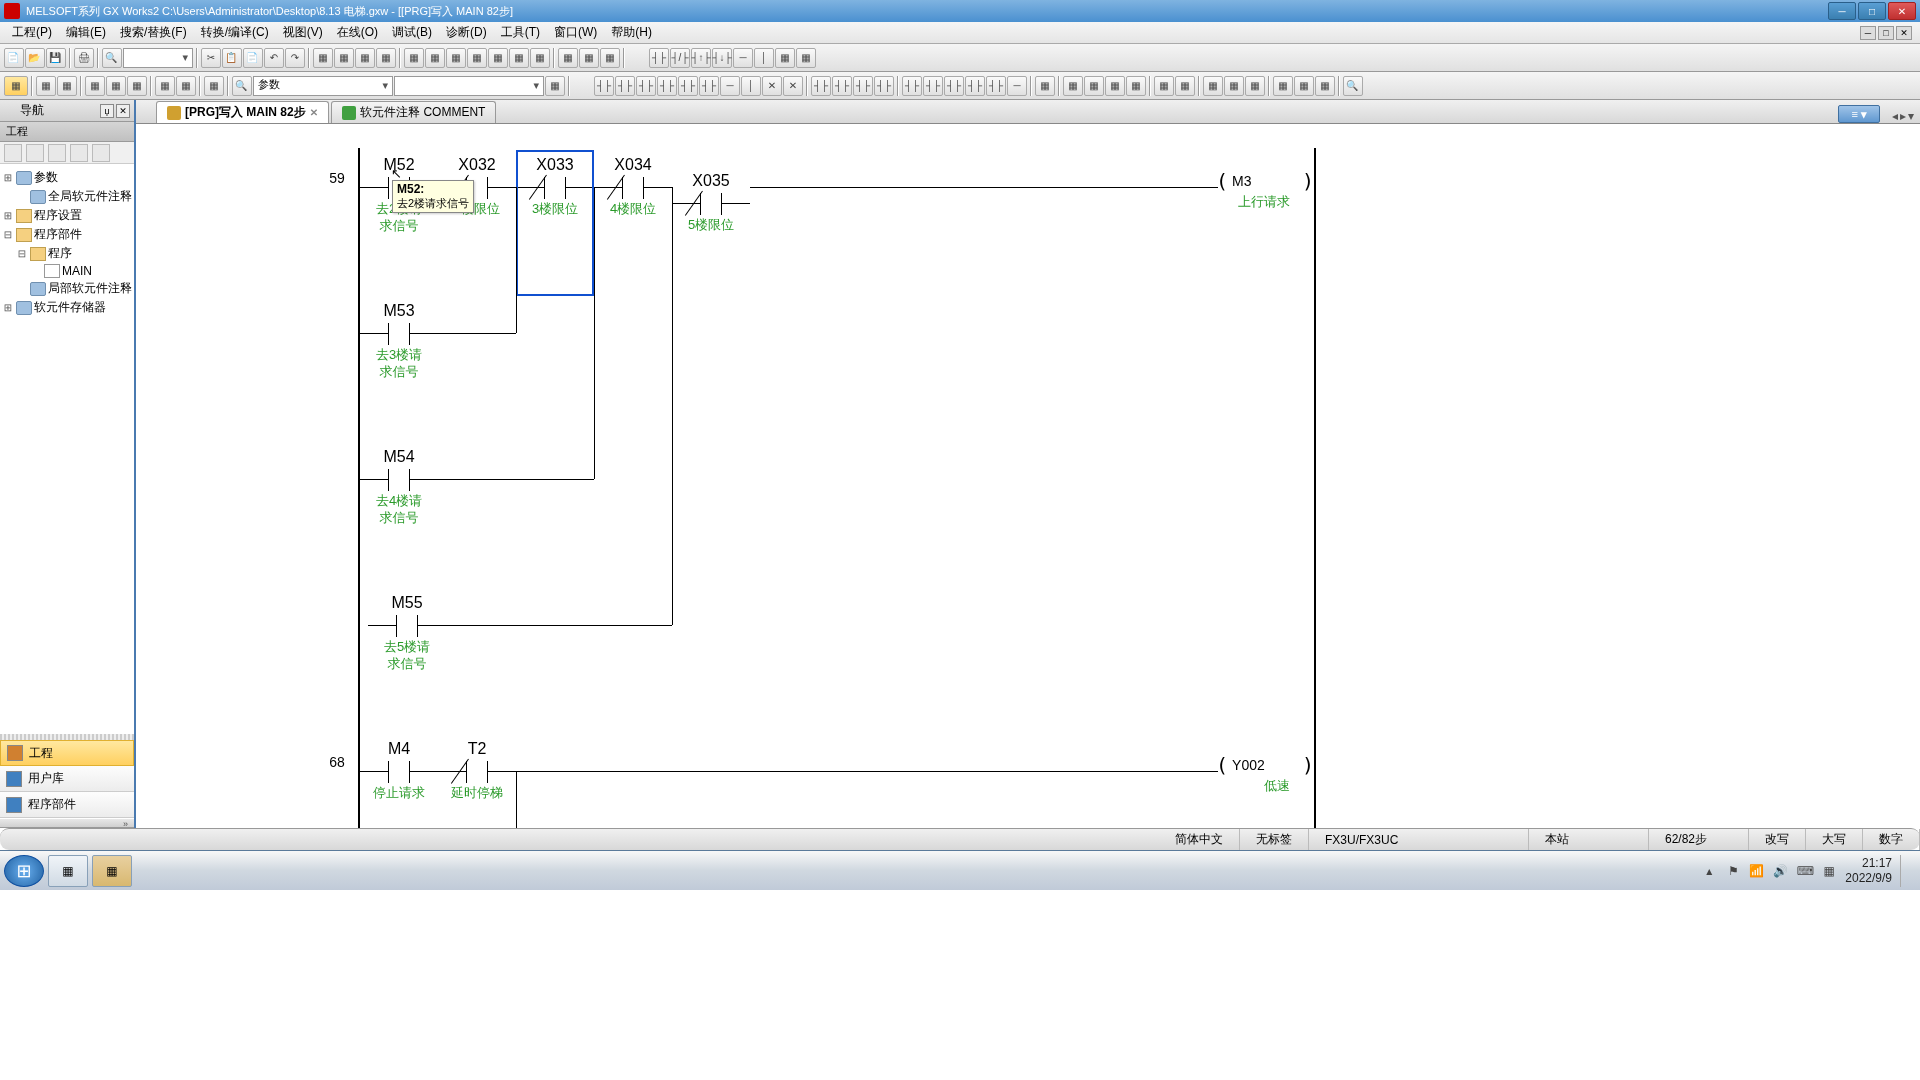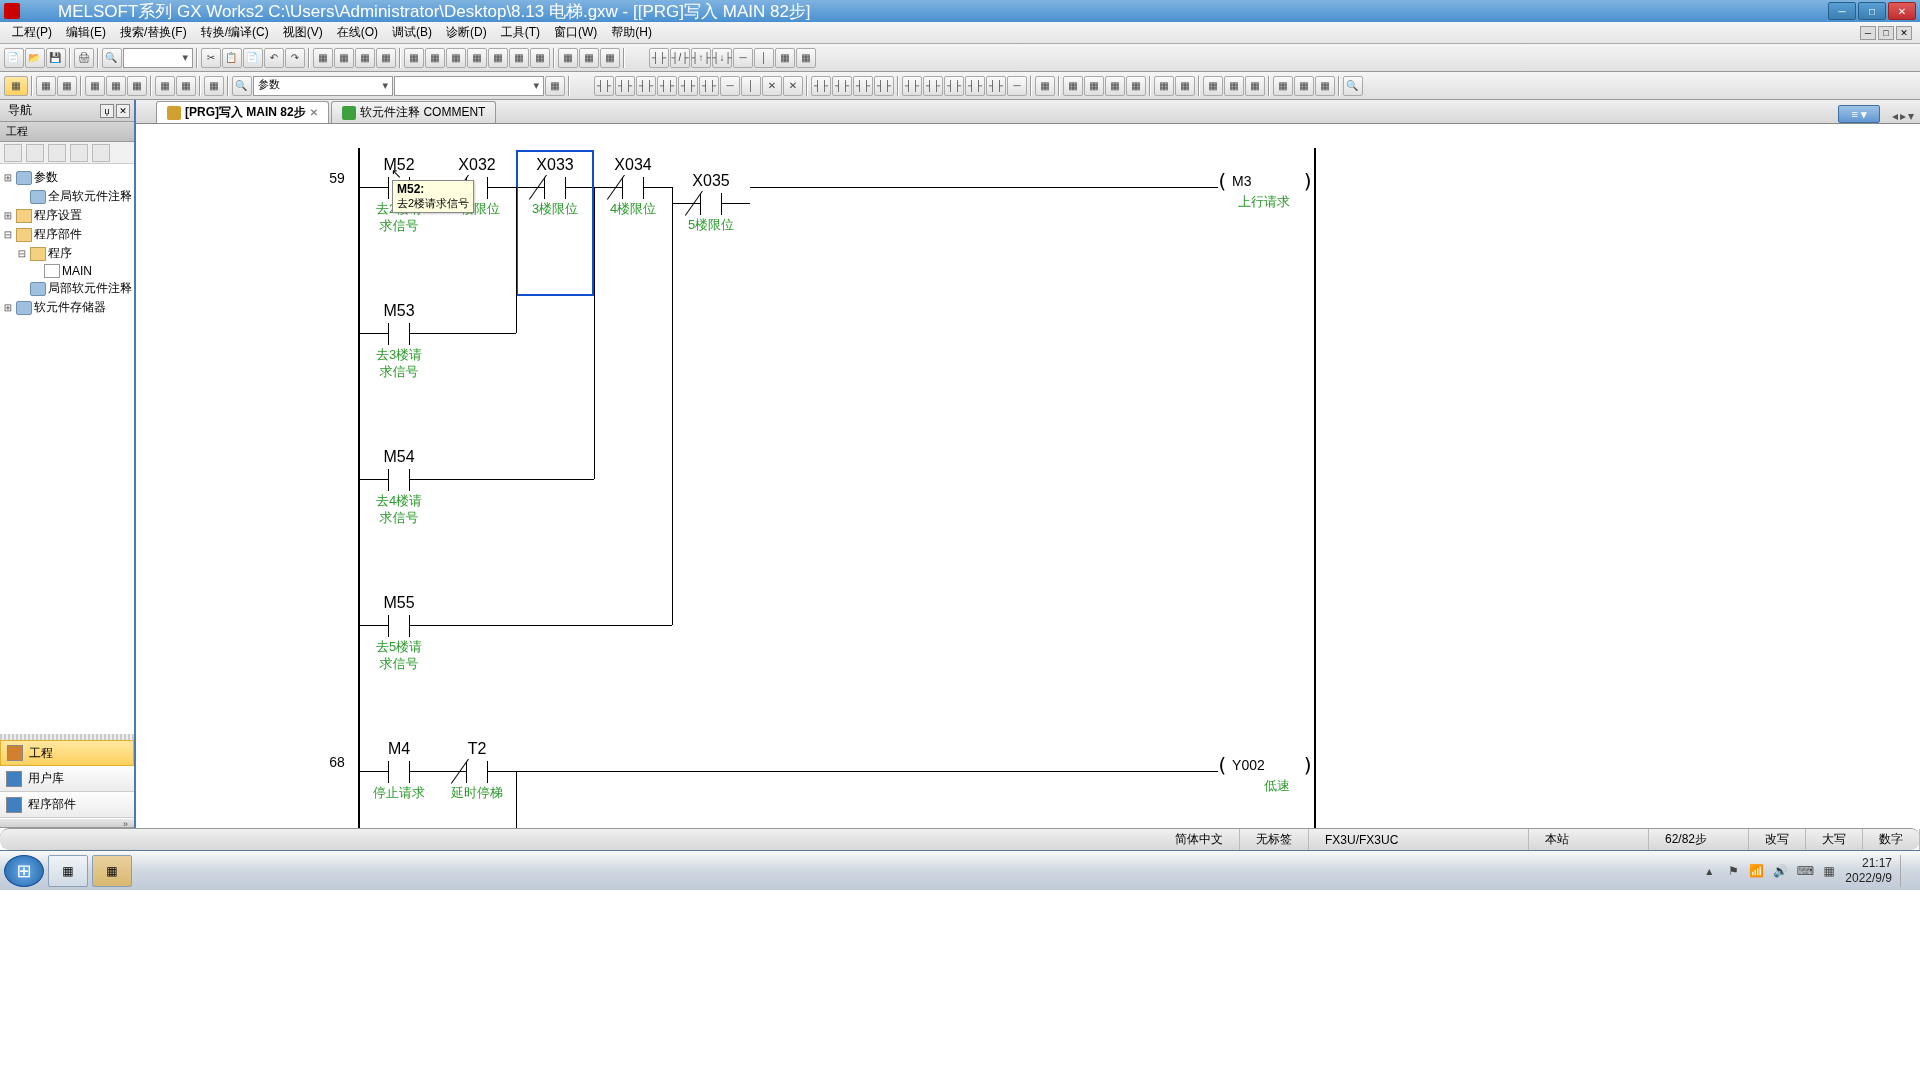--- a/index.html
+++ b/index.html
@@ -1,39 +1,39 @@
 <!DOCTYPE html>
 <html><head>
 <meta charset="utf-8">
 <style>
 * { margin: 0; padding: 0; box-sizing: border-box; font-family: "Microsoft YaHei", "SimSun", sans-serif; font-size: 12px; }
 body { background: #fff; overflow: hidden; width: 1920px; height: 1080px; }
 
 .title-bar { height: 22px; background: linear-gradient(to bottom, #7fb3e0, #4a90d0); display: flex; align-items: center; padding: 0 4px; color: #fff; }
 .title-bar .app-icon { width: 16px; height: 16px; background: #c00; margin-right: 6px; border-radius: 2px; }
-.title-bar .title-text { flex: 1; font-size: 17px; margin-left: 32px; }
+.title-bar .title-text { flex: 1; font-size: 11px; }
 .window-controls { display: flex; gap: 2px; }
 .window-btn { width: 28px; height: 18px; background: linear-gradient(#5a9fd4,#3a7fb0); border: 1px solid #2a5f8a; display: flex; align-items: center; justify-content: center; font-size: 10px; color: #fff; border-radius: 2px; }
 .window-btn.close { background: linear-gradient(#e05a5a,#c03030); border-color: #a02020; }
 
 .menu-bar { height: 22px; background: linear-gradient(#f5f5f5,#e5e5e5); border-bottom: 1px solid #aaa; display: flex; align-items: center; padding: 0 8px; gap: 6px; }
 .menu-bar span { padding: 2px 4px; cursor: default; }
 .mdi-controls { margin-left: auto; display: flex; gap: 2px; }
 .mdi-btn { width: 16px; height: 14px; background: #ddd; border: 1px solid #999; font-size: 9px; display: flex; align-items: center; justify-content: center; }
 
 .toolbar-row { height: 28px; background: linear-gradient(#f5f5f5,#e0e0e0); border-bottom: 1px solid #999; display: flex; align-items: center; padding: 0 4px; gap: 1px; }
 .tb-btn { width: 20px; height: 20px; background: linear-gradient(#fafafa,#e0e0e0); border: 1px solid #aaa; border-radius: 2px; display: flex; align-items: center; justify-content: center; font-size: 10px; color: #444; }
 .tb-sep { width: 2px; height: 20px; border-left: 1px solid #999; border-right: 1px solid #fff; margin: 0 2px; }
 .tb-combo { height: 20px; border: 1px solid #999; background: #fff; padding: 0 18px 0 4px; font-size: 11px; min-width: 80px; position: relative; }
 .tb-combo::after { content: "▾"; position: absolute; right: 4px; top: 2px; color: #555; }
 
 .content-area { display: flex; height: 728px; }
 
 .nav-panel { width: 136px; border-right: 2px solid #4a7ab0; display: flex; flex-direction: column; background: #fff; }
-.nav-header { height: 22px; background: linear-gradient(#e8e8e8,#d0d0d0); border-bottom: 1px solid #999; display: flex; align-items: center; padding: 0 8px; position: relative; }
+.nav-header { height: 22px; background: linear-gradient(#e8e8e8,#d0d0d0); border-bottom: 1px solid #999; display: flex; align-items: center; padding: 0 20px; position: relative; }
 .nav-header .hdr-btns { position: absolute; right: 4px; display: flex; gap: 2px; }
 .nav-hdr-btn { width: 14px; height: 14px; border: 1px solid #888; background: #eee; font-size: 9px; display: flex; align-items: center; justify-content: center; }
 .nav-sub { height: 20px; background: linear-gradient(#d5d5d5,#c0c0c0); border-bottom: 1px solid #999; display: flex; align-items: center; padding: 0 6px; font-size: 11px; }
 .nav-icons { height: 22px; background: #f0f0f0; border-bottom: 1px solid #ccc; display: flex; align-items: center; padding: 0 4px; gap: 4px; }
 .nav-icon-btn { width: 18px; height: 18px; background: #e8e8e8; border: 1px solid #bbb; }
 .tree { flex: 1; padding: 4px 2px; overflow: auto; }
 .tree-item { display: flex; align-items: center; padding: 1px 0; font-size: 12px; white-space: nowrap; }
 .tree-toggle { width: 12px; text-align: center; color: #555; font-size: 10px; }
 .tree-icon { width: 16px; height: 14px; margin: 0 2px; display: inline-flex; align-items: center; justify-content: center; font-size: 10px; }
 .tree-icon.folder { background: #f5d080; border: 1px solid #c0a050; }
@@ -415,21 +415,21 @@
         <div class="rung-v" style="left: 380px; top: 39px; height: 146px;"></div>
         <div class="contact" style="left: 224px; top: 300px;">
           <div class="dev">M54</div>
           <div class="sym">
             <span class="bar-l"></span>
             <span class="bar-r"></span>
           </div>
           <div class="cmt">去4楼请<br>求信号</div>
         </div>
         <div class="rung-v" style="left: 458px; top: 39px; height: 292px;"></div>
-        <div class="contact" style="left: 224px; top: 446px;">
+        <div class="contact" style="left: 232px; top: 446px;">
           <div class="dev">M55</div>
           <div class="sym">
             <span class="bar-l"></span>
             <span class="bar-r"></span>
           </div>
           <div class="cmt">去5楼请<br>求信号</div>
         </div>
         <div class="rung-v" style="left: 536px; top: 39px; height: 438px;"></div>
         <div class="rung-v" style="left: 380px; top: 39px; height: 146px;"></div>
         <div class="rung-h" style="left: 302px; top: 185px; width: 78px;"></div>

